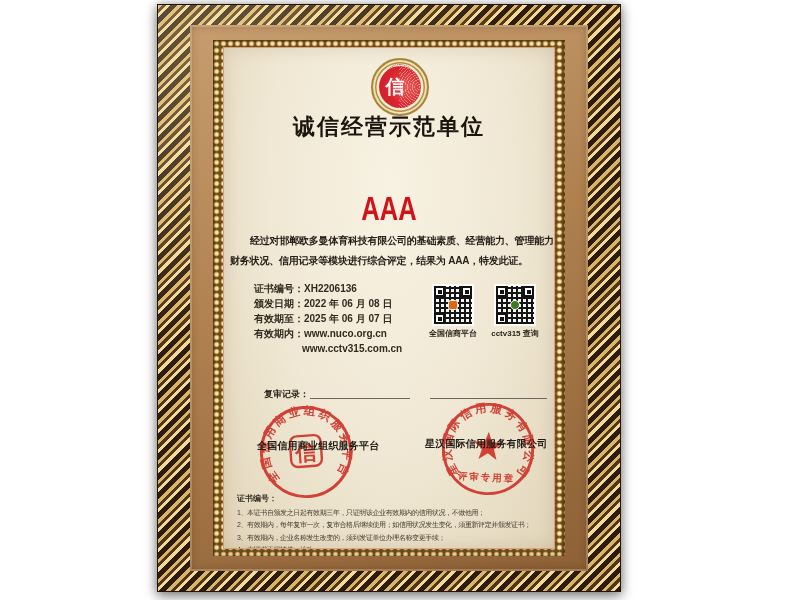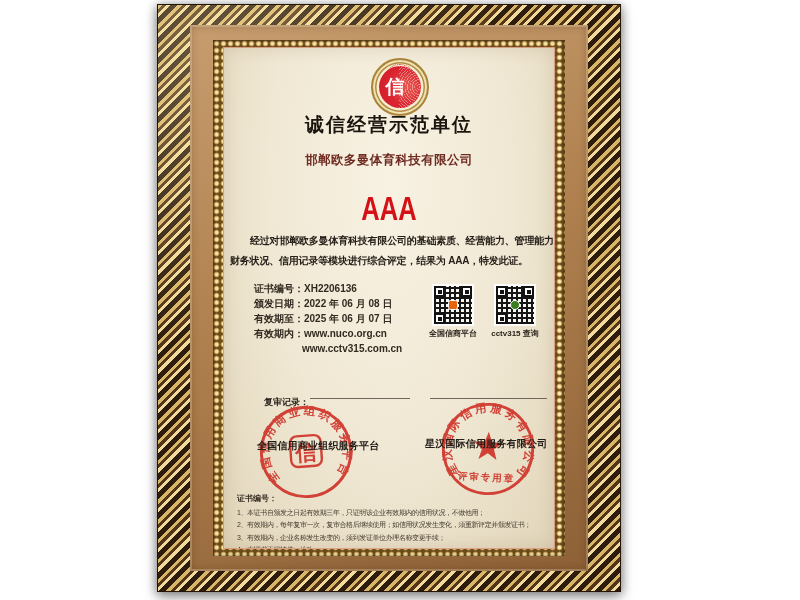--- a/index.html
+++ b/index.html
@@ -50,21 +50,21 @@
     border-top:1.5px dotted #c0392b;transform:rotate(2deg);}
   .badge-red{position:relative;width:42px;height:42px;border-radius:50%;
     background:radial-gradient(circle at 68% 50%,#ea5b52 0%,#da2430 55%,#cc1a27 100%);
     display:flex;align-items:center;justify-content:center;overflow:hidden;}
   .badge-red::after{content:"";position:absolute;right:-4px;top:0;width:26px;height:42px;
     background:repeating-radial-gradient(circle at 80% 50%,rgba(255,255,255,.38) 0 .7px,transparent .7px 2.4px);}
   .badge-glyph{position:relative;z-index:2;color:#fff;font-weight:bold;font-size:19px;margin-right:10px;}
 
   
   .title{position:absolute;left:0;top:64px;width:100%;text-align:center;
-    font-size:19px;font-weight:bold;letter-spacing:2px;color:#1b1510;}
+    font-size:22px;font-weight:bold;letter-spacing:2px;color:#1b1510;}
   .company{position:absolute;left:0;top:104px;width:100%;text-align:center;
     font-size:12.5px;font-weight:bold;color:#702c22;letter-spacing:.4px;}
   .code{position:absolute;left:0;top:131px;width:100%;text-align:center;
     font-size:8.5px;font-weight:bold;color:#544639;letter-spacing:.2px;}
   .rating{position:absolute;left:0;top:143px;width:100%;text-align:center;
     font-size:34px;line-height:34px;font-weight:bold;color:#d31116;
     transform:scaleX(.75);transform-origin:50% 50%;}
 
   .statement{position:absolute;left:6px;top:183px;width:336px;
     font-size:10px;font-weight:bold;line-height:20px;letter-spacing:-.2px;
@@ -86,21 +86,21 @@
   .finder::after{content:"";position:absolute;inset:1.5px;background:#121212;}
   .f-tl{left:0;top:0;} .f-tr{right:0;top:0;} .f-bl{left:0;bottom:0;}
   .qr-logo{position:absolute;inset:0;margin:auto;width:10px;height:10px;border-radius:2.5px;border:1.5px solid #fff;box-sizing:border-box;}
   .qr1{left:208px;top:236px;} .qr2{left:270px;top:236px;}
   .qr1 .qr-logo{background:#e8650f;} .qr2 .qr-logo{background:#3a7d1e;border-radius:50%;}
   .qr-label{position:absolute;top:280px;width:70px;text-align:center;
     font-size:8px;font-weight:bold;color:#2c251d;white-space:nowrap;}
   .ql1{left:194px;} .ql2{left:256px;}
 
   
-  .review-label{position:absolute;left:40px;top:348px;font-size:9px;font-weight:bold;color:#2c251d;}
+  .review-label{position:absolute;left:40px;top:340px;font-size:9px;font-weight:bold;color:#2c251d;}
   .review-line{position:absolute;top:336px;height:14px;border-bottom:1px solid #6f655a;}
   .rl1{left:86px;width:100px;} .rl2{left:206px;width:117px;}
 
   
   .seal{position:absolute;width:96px;height:96px;opacity:.92;}
   .seal-left{left:34px;top:356px;transform:rotate(-4deg);}
   .seal-right{left:216px;top:353px;transform:rotate(3deg);}
   .issuer{position:absolute;font-size:10px;font-weight:bold;color:#221c16;letter-spacing:.2px;white-space:nowrap;z-index:3;}
   .issuer-left{left:33px;top:391px;} .issuer-right{left:201px;top:389px;}
 
@@ -119,21 +119,20 @@
         <div class="paper">
 
           <div class="badge">
             <div class="badge-arc"></div>
             <div class="badge-red">
               <span class="badge-glyph">信</span>
             </div>
           </div>
 
           <div class="title">诚信经营示范单位</div>
-          <div class="company">邯郸欧多曼体育科技有限公司</div>
           <div class="rating">AAA</div>
 
           <div class="statement">
             <div class="ln1">经过对邯郸欧多曼体育科技有限公司的基础素质、经营能力、管理能力、</div>
             <div class="ln2">财务状况、信用记录等模块进行综合评定，结果为 AAA，特发此证。</div>
           </div>
 
           <div class="details">
             <div>证书编号：XH2206136</div>
             <div>颁发日期：2022 年 06 月 08 日</div>

